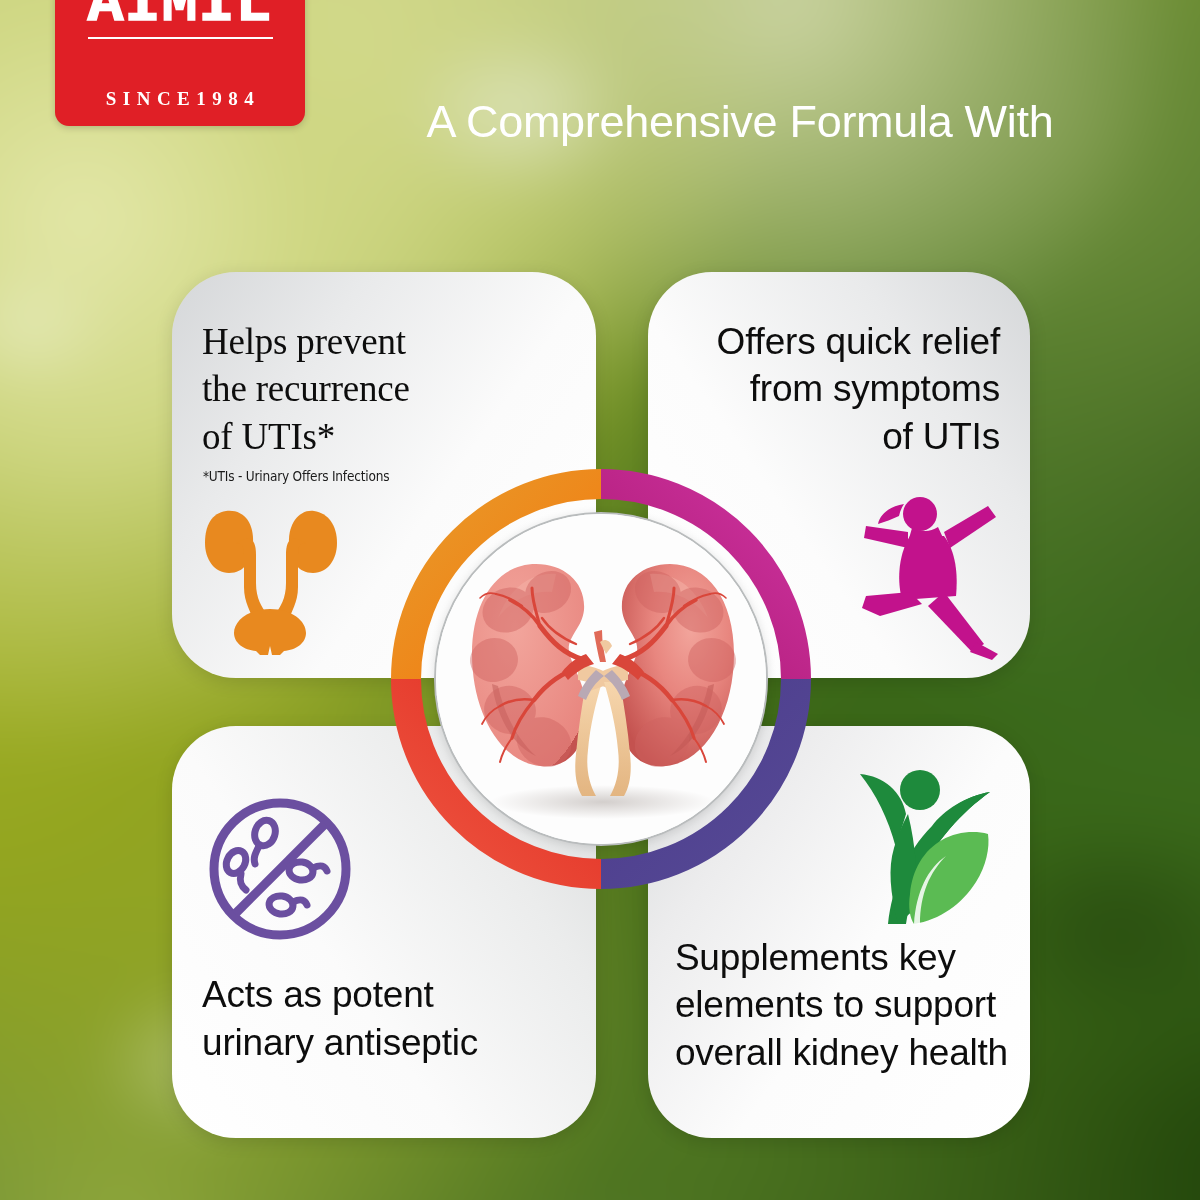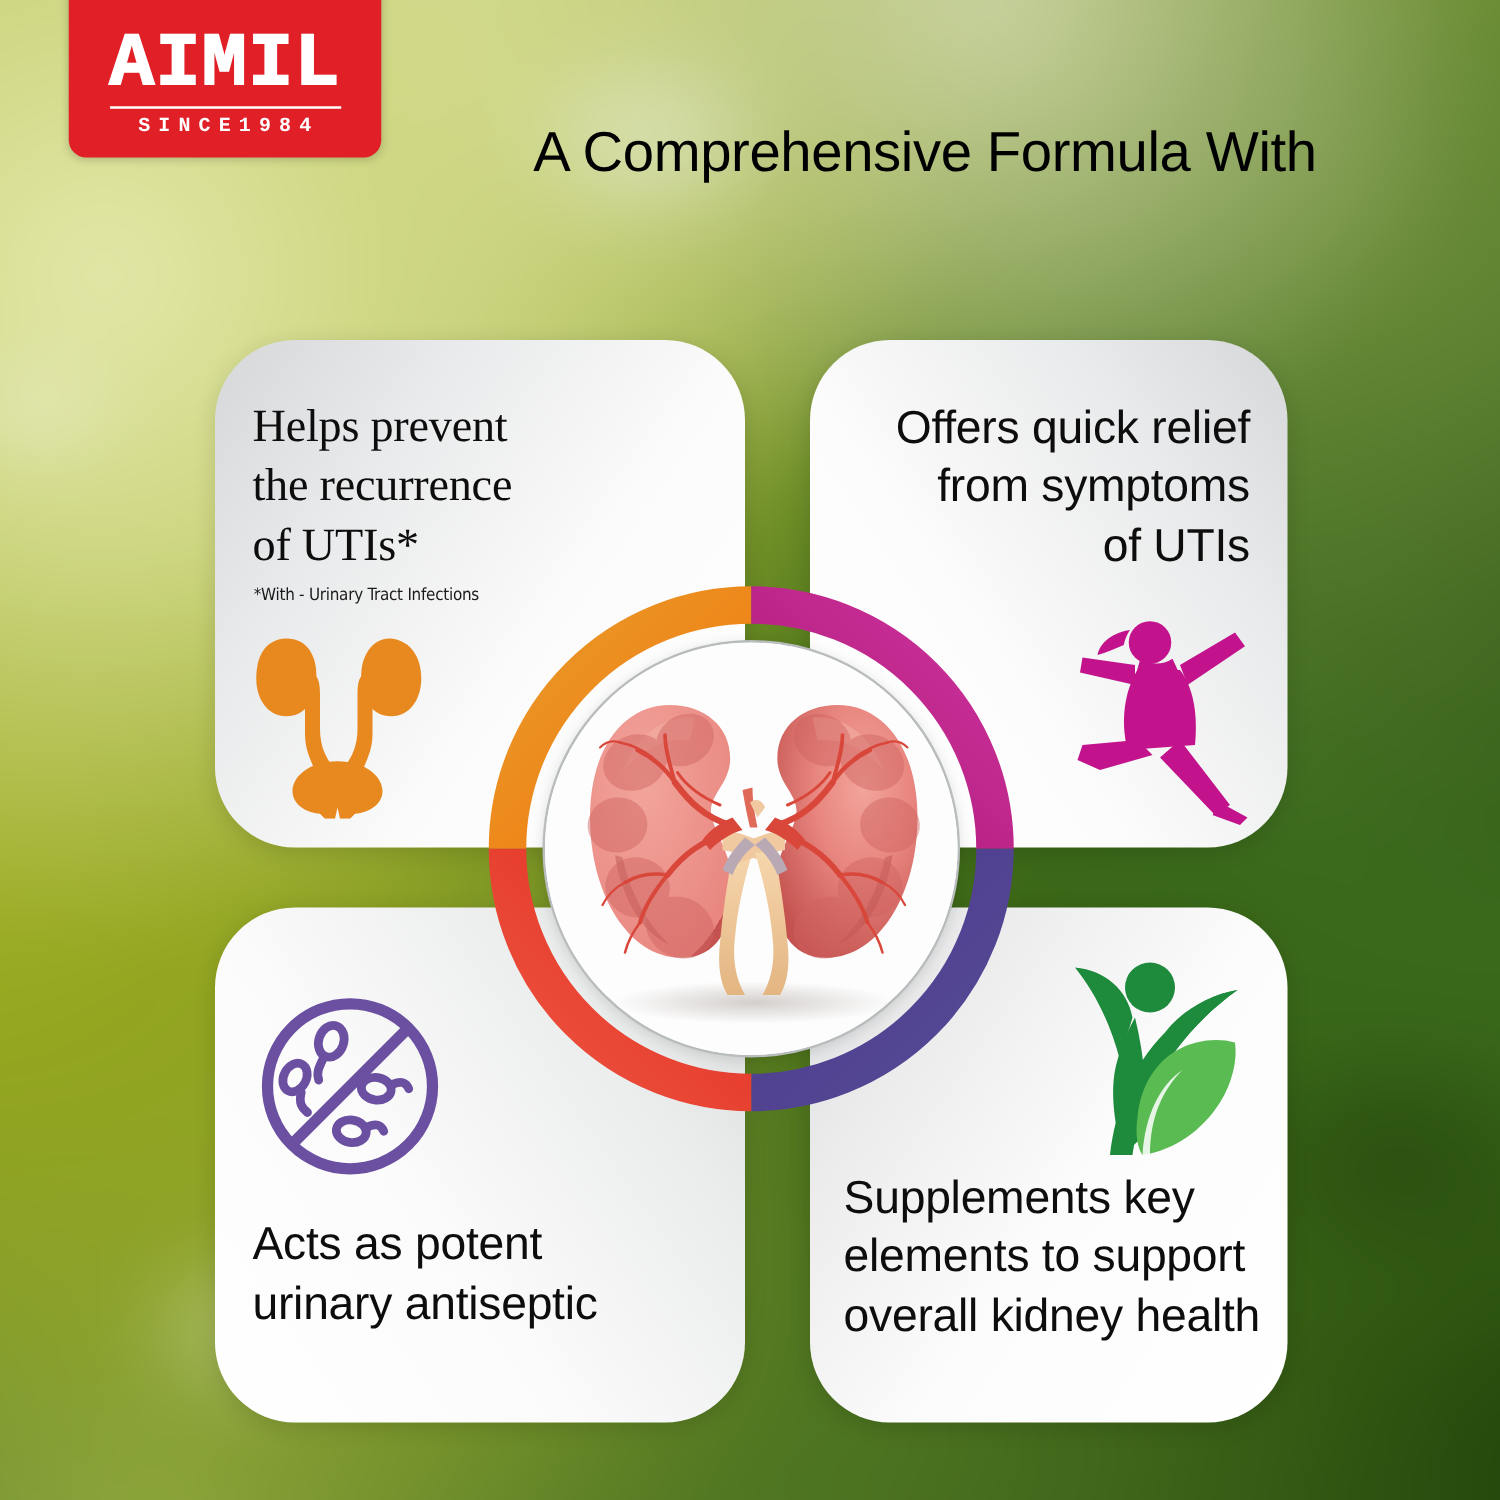--- a/index.html
+++ b/index.html
@@ -47,29 +47,30 @@
     z-index:6; display:flex; flex-direction:column;
     align-items:center; justify-content:flex-end; padding-bottom:16px;
   }
   .logo-word{
     color:#fff; font-weight:bold; font-size:60px; line-height:.95;
     letter-spacing:1px; font-family:Liberation Mono, monospace;
     -webkit-text-stroke:1.5px #fff;
   }
   .logo-rule{ width:185px; height:2px; background:#fff; margin:4px 0 5px; }
   .logo-sub{
-    color:#fff; font-size:16px; letter-spacing:6.5px;
-    font-family:Liberation Mono, monospace; font-weight:600;
+    color:#fff; font-size:19px; letter-spacing:6.5px;
+    font-family:Liberation Serif, serif; font-weight:600;
     margin-right:-6px;
+    margin-top:44px;
   }
 
   
   .headline{
     position:absolute; left:330px; top:95px; width:820px;
-    text-align:center; z-index:5; color:#000000;
+    text-align:center; z-index:5; color:#ffffff;
   }
   .headline .l1{ font-size:45px; line-height:1.18; letter-spacing:-.3px; }
   .headline .l2{ font-size:45px; font-weight:bold; line-height:1.18; letter-spacing:-.3px; }
 
   
   .card{
     position:absolute; z-index:2; overflow:hidden;
     box-shadow:0 4px 18px rgba(0,0,0,.13);
   }
   .c-tl{
@@ -138,21 +139,21 @@
 </div>
 
 <div class="headline">
   <div class="l1">A Comprehensive Formula With</div>
 </div>
 
 <div class="card c-tl">
   <div class="card-text" style="white-space:pre-line;">Helps prevent
 the recurrence
 of UTIs*</div>
-  <div class="footnote">*With - Urinary Tract Infections</div>
+  <div class="footnote">*UTIs - Urinary Offers Infections</div>
 </div>
 <div class="icon-slot ic-tl" style="z-index:3;">
   <svg viewBox="0 0 148 152" width="148" height="152" aria-hidden="true">
     <g fill="#E8891F">
       <path d="M30 8 C48 6 58 20 57 40 C56 58 48 70 33 70 C18 70 9 56 9 40 C9 22 16 10 30 8 Z"></path>
       <path d="M118 8 C104 6 92 20 93 40 C94 58 102 70 117 70 C132 70 141 56 141 40 C141 22 132 10 118 8 Z"></path>
       <path d="M49 36 C58 34 60 42 60 52 L60 80 C60 96 66 104 70 110 L70 120 L58 120 C55 108 48 100 48 84 L48 52 C48 44 46 40 40 40 Z"></path>
       <path d="M101 36 C92 34 90 42 90 52 L90 80 C90 96 84 104 80 110 L80 120 L92 120 C95 108 102 100 102 84 L102 52 C102 44 104 40 110 40 Z"></path>
       <path d="M74 106 C96 106 110 118 110 130 C110 140 100 147 88 148 L84 152 L76 152 L74 143 L72 152 L64 152 L60 148 C48 147 38 140 38 130 C38 118 52 106 74 106 Z"></path>
     </g>

